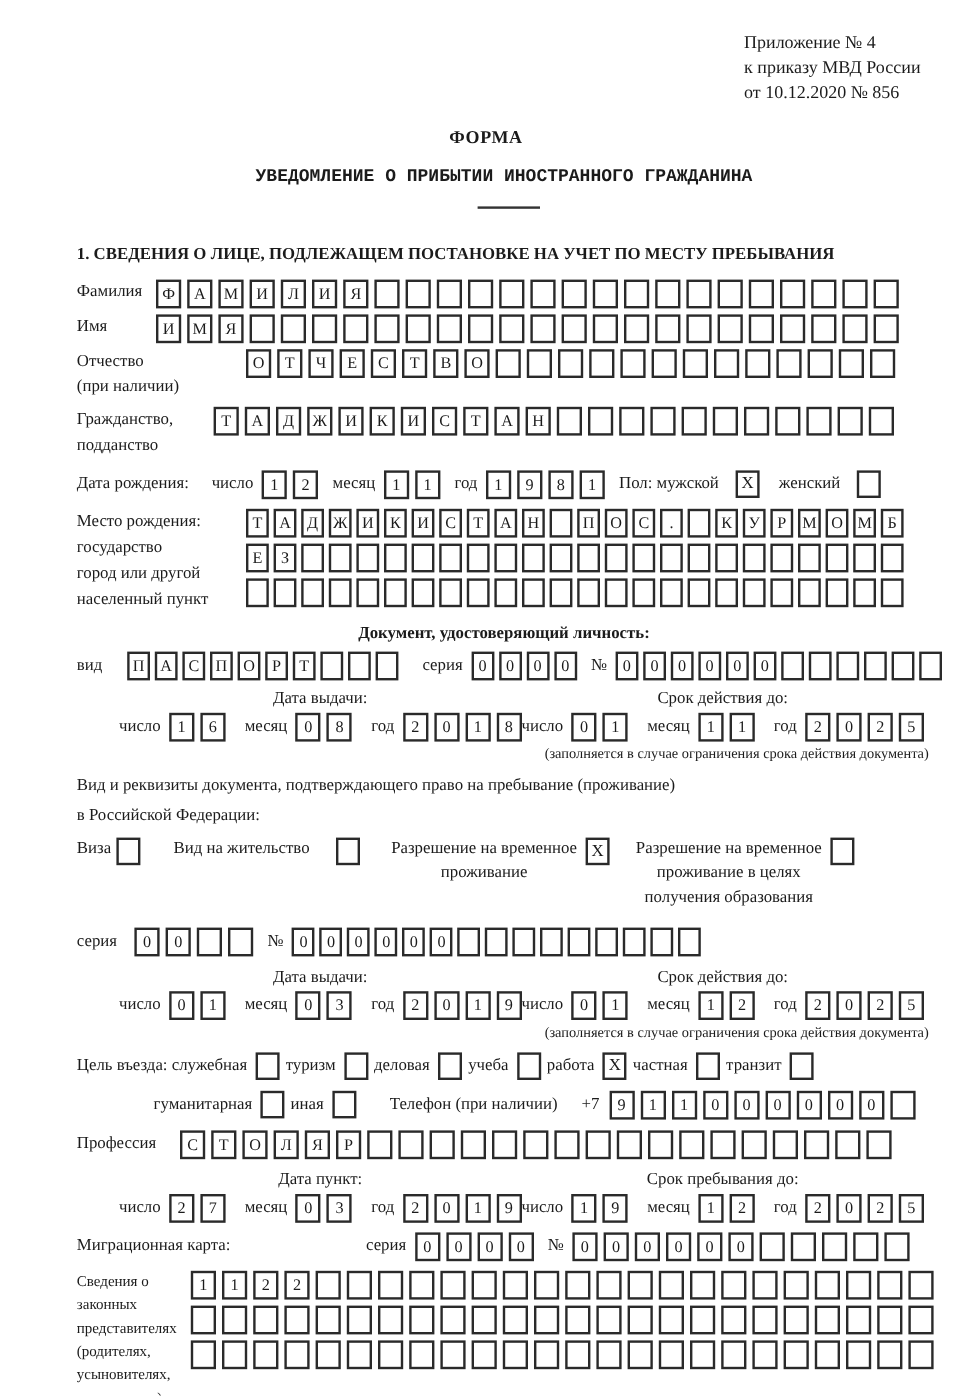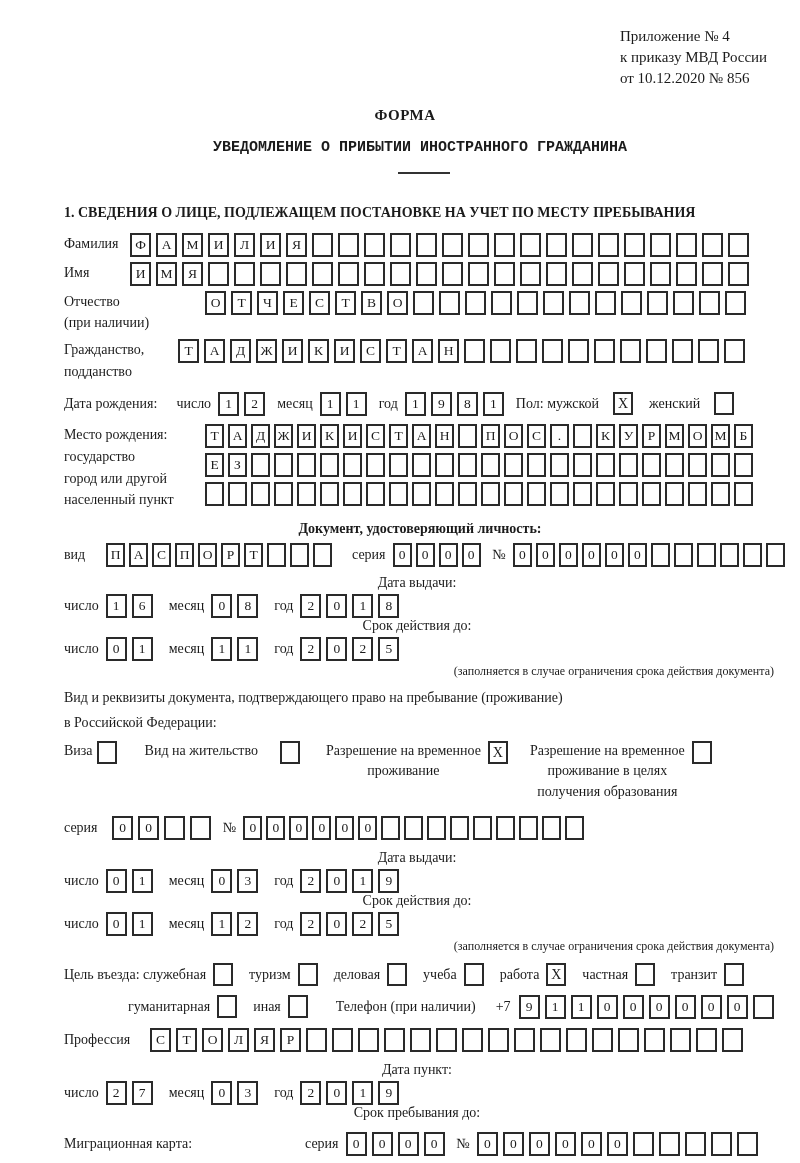--- a/index.html
+++ b/index.html
@@ -31,35 +31,35 @@
   .cells.sm .cell { width:19px; margin-right:4px; }
   .cells .cell:last-child { margin-right:0; }
 
   .cb {
     display:inline-block; width:20px; height:23px; border:2px solid #2a2a2a; margin-left:7px;
     text-align:center; font-size:14px; line-height:19px; vertical-align:top; flex-shrink:0; background:#fff;
   }
   .dlbl { display:inline-block; font-size:14px; line-height:24px; vertical-align:top; margin:0 7px 0 12px; }
   .dlbl.first { margin-left:0; }
 
-  .dates { display:flex; justify-content:flex-end; margin-top:4px; padding-right:6px;flex-direction:column; }
+  .dates { display:flex; justify-content:flex-end; margin-top:4px; padding-right:6px; }
   .dgroup {}
   .dhead { text-align:center; font-size:14px; margin-bottom:3px; }
   .dcells { white-space:nowrap; }
   .note { text-align:right; font-size:12px; margin-top:3px; padding-right:2px; }
 
   .docline { font-size:14px; margin-top:8px; line-height:1.5; }
   .center-bold { text-align:center; font-weight:bold; font-size:14px; margin-top:10px; }
 
   .cbrow { display:flex; align-items:flex-start; margin-top:8px; }
   .cbitem { display:flex; align-items:flex-start; }
   .cbtext { font-size:14px; line-height:1.45; white-space:pre-line; text-align:center; }
 
   .prow { display:flex; align-items:flex-start; margin-top:9px; font-size:14px; }
-  .plbl { display:inline-block; line-height:23px; margin-left:16px; }
+  .plbl { display:inline-block; line-height:23px; margin-left:5px; }
   .plbl.first { margin-left:0; }
 
   .reps { display:flex; align-items:flex-start; margin-top:8px; }
   .reps-cells .cells { display:block; margin-bottom:5px;text-decoration:underline; }
 </style>
 </head>
 <body>
 
 <div class="page">
 
@@ -243,20 +243,25 @@
     <div class="dgroup">
       <div class="dhead">Дата пункт:</div>
       <div class="dcells">
         <span class="dlbl first">число</span><span class="cells"><span class="cell">2</span><span class="cell">7</span></span>
         <span class="dlbl">месяц</span><span class="cells"><span class="cell">0</span><span class="cell">3</span></span>
         <span class="dlbl">год</span><span class="cells"><span class="cell">2</span><span class="cell">0</span><span class="cell">1</span><span class="cell">9</span></span>
       </div>
     </div>
     <div class="dgroup">
       <div class="dhead">Срок пребывания до:</div>
+      <div class="dcells">
+        <span class="dlbl first">число</span><span class="cells"><span class="cell">1</span><span class="cell">9</span></span>
+        <span class="dlbl">месяц</span><span class="cells"><span class="cell">1</span><span class="cell">2</span></span>
+        <span class="dlbl">год</span><span class="cells"><span class="cell">2</span><span class="cell">0</span><span class="cell">2</span><span class="cell">5</span></span>
+      </div>
     </div>
   </div>
 
   <div class="frow" style="margin-top:8px">
     <span class="lbl w185" style="line-height:24px">Миграционная карта:</span>
     <span class="dlbl" style="margin-left:56px">серия</span>
     <span class="cells"><span class="cell">0</span><span class="cell">0</span><span class="cell">0</span><span class="cell">0</span></span>
     <span class="dlbl">№</span>
     <span class="cells"><span class="cell">0</span><span class="cell">0</span><span class="cell">0</span><span class="cell">0</span><span class="cell">0</span><span class="cell">0</span><span class="cell"></span><span class="cell"></span><span class="cell"></span><span class="cell"></span><span class="cell"></span></span>
   </div>

